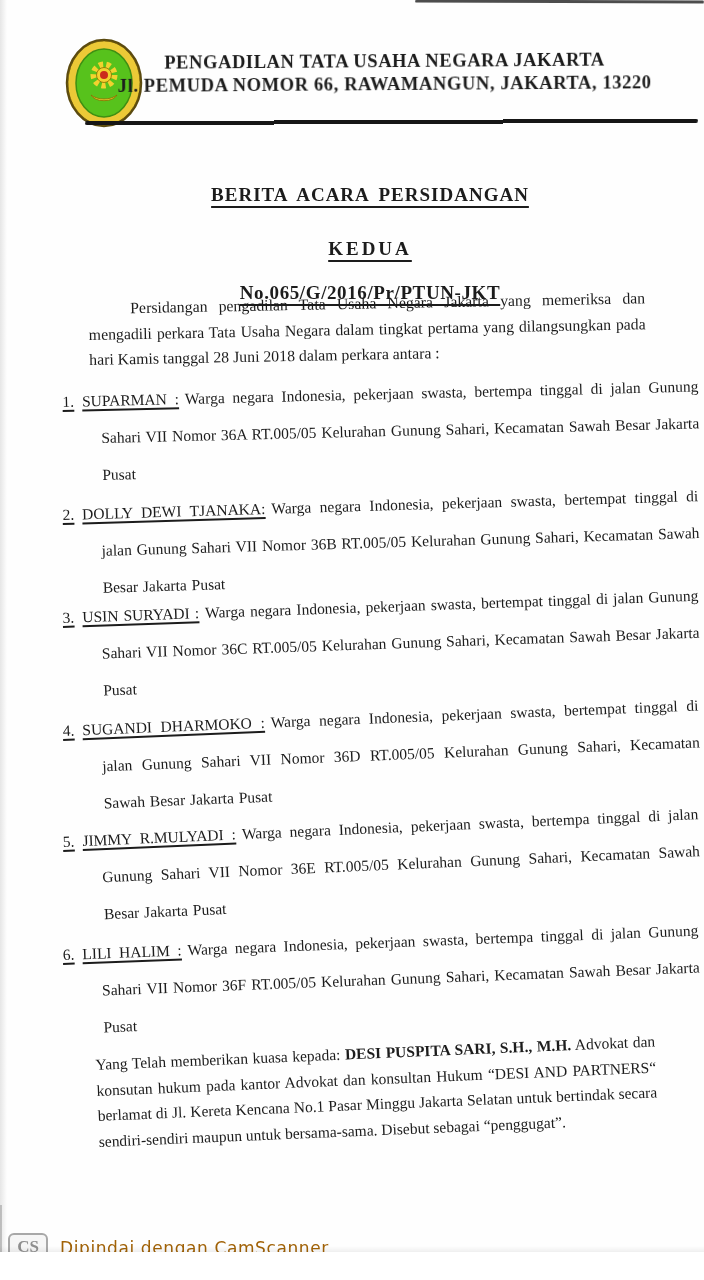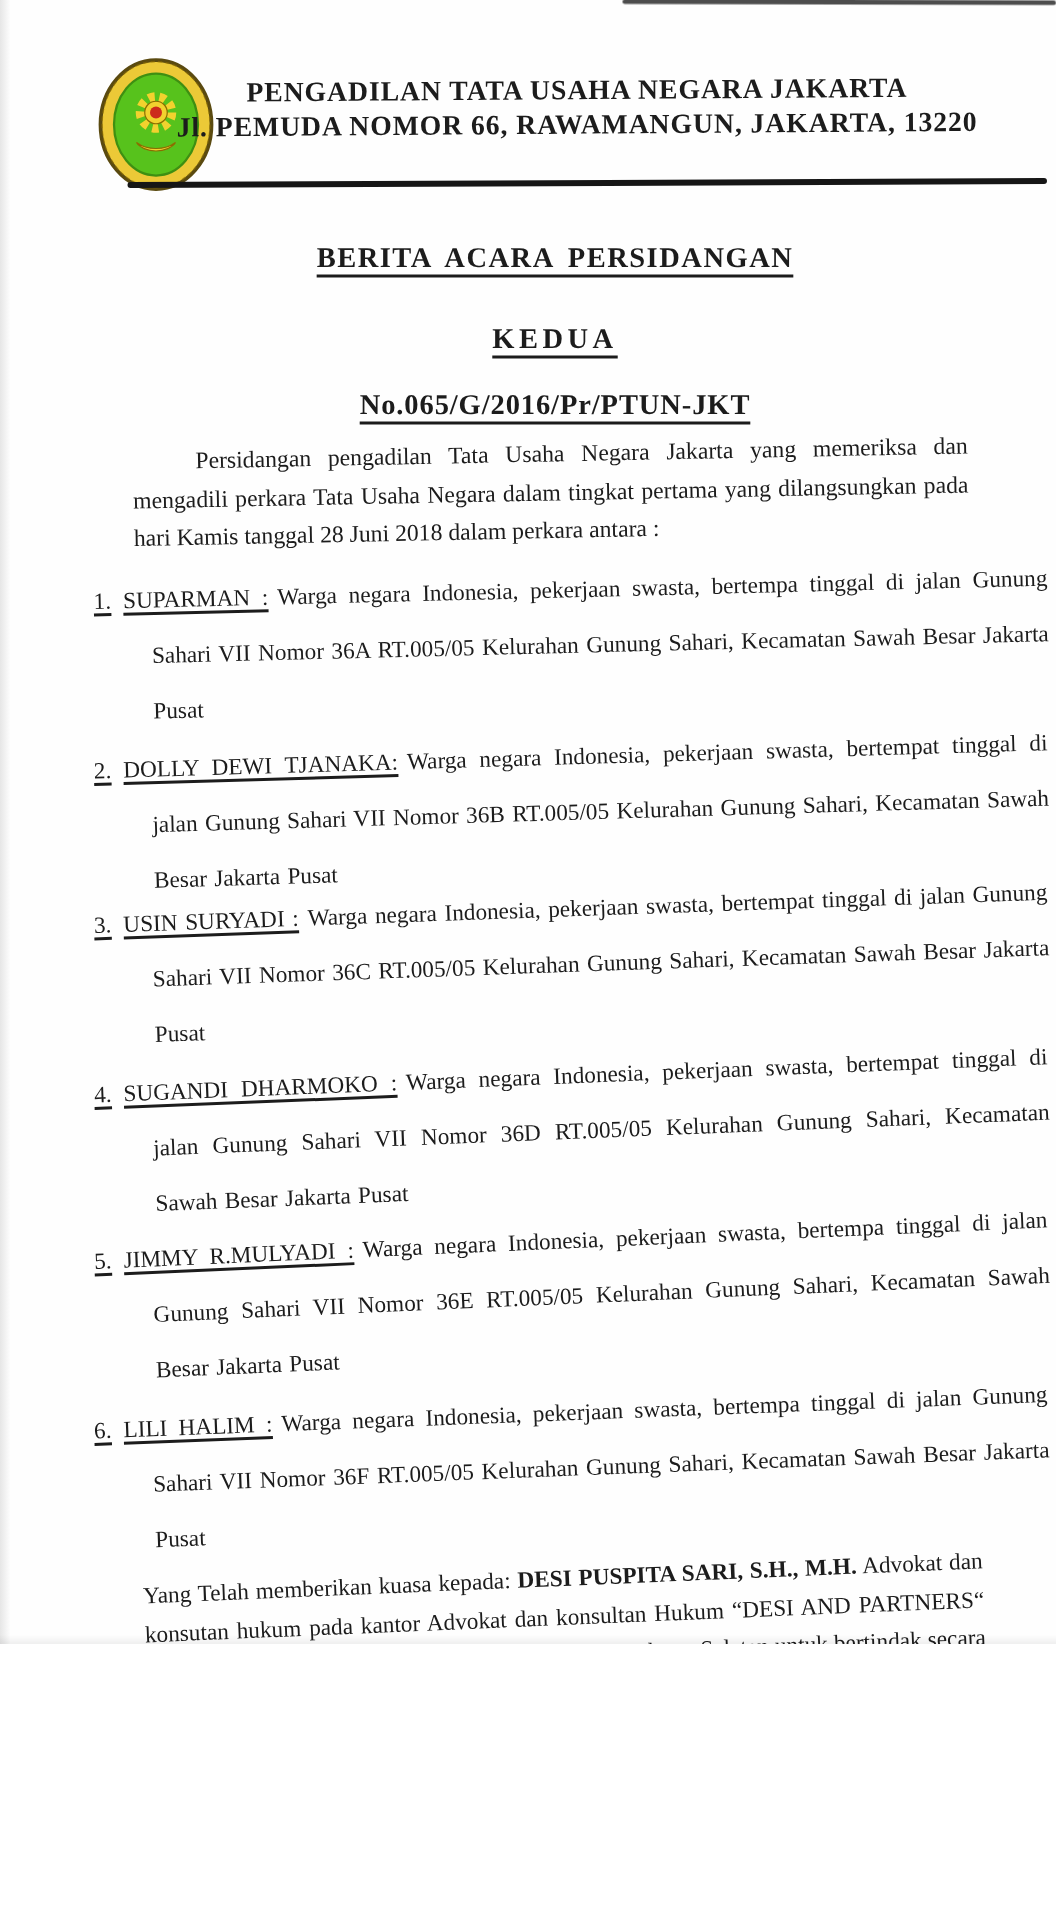--- a/index.html
+++ b/index.html
@@ -1,19 +1,19 @@
 <!DOCTYPE html>
 <html><head>
 <meta charset="utf-8">
 <style>
   html, body { margin: 0; padding: 0; background: #ffffff; }
   .page {
     position: relative;
     width: 704px;
-    height: 1096px;
+    height: 1252px;
     background: #fefefe;
     overflow: hidden;
     font-family: "Liberation Serif", serif;
     color: #1c1c1c;
   }
   .doc { filter: blur(0.2px); }
 
   
   .top-artifact {
     position: absolute; top: 0; left: 415px; width: 289px; height: 3px;
@@ -43,21 +43,21 @@
   }
   .header-rule {
     position: absolute; left: 85px; top: 120px; width: 613px; height: 4px;
     background: #161616; border-radius: 2px; transform: rotate(-0.25deg);
   }
 
   
   .title {
     position: absolute; left: 40px; width: 660px; text-align: center;
     font-weight: bold; font-size: 19px; letter-spacing: 1px;
-    text-decoration: underline; text-decoration-thickness: 2px; text-underline-offset: 5px;
+    text-decoration: underline; text-decoration-thickness: 2px; text-underline-offset: 5px; margin-top: 22px;
   }
   .title-main { top: 162px; word-spacing: 4px; }
   .title-sub  { top: 216px; letter-spacing: 3px; text-align: center; }
   .title-case { top: 260px; letter-spacing: 0.6px; }
 
   
   .intro {
     position: absolute; left: 88px; top: 296px; width: 557px;
     font-size: 15.8px; line-height: 25.5px; text-align: justify;
     text-indent: 42px;

